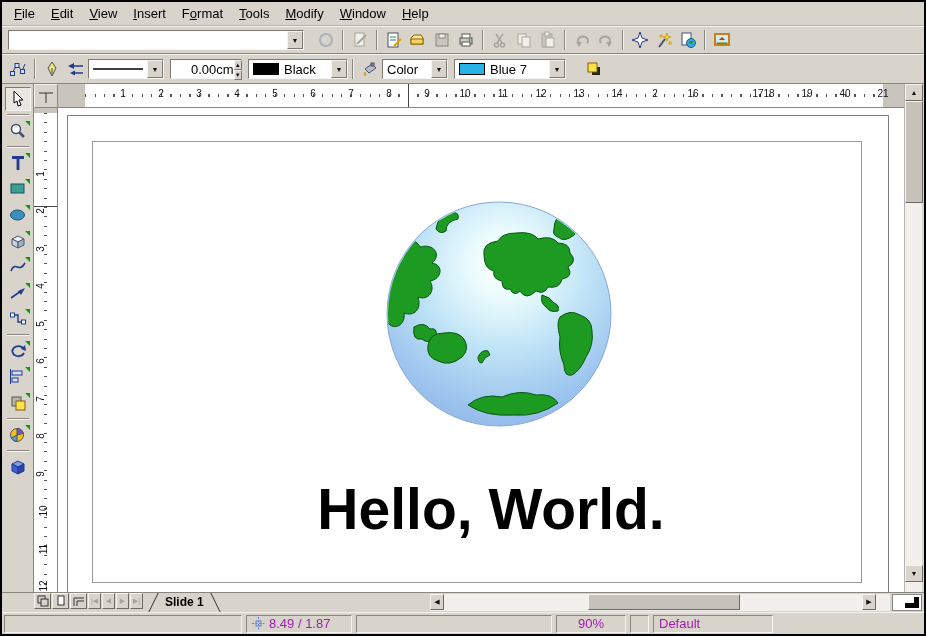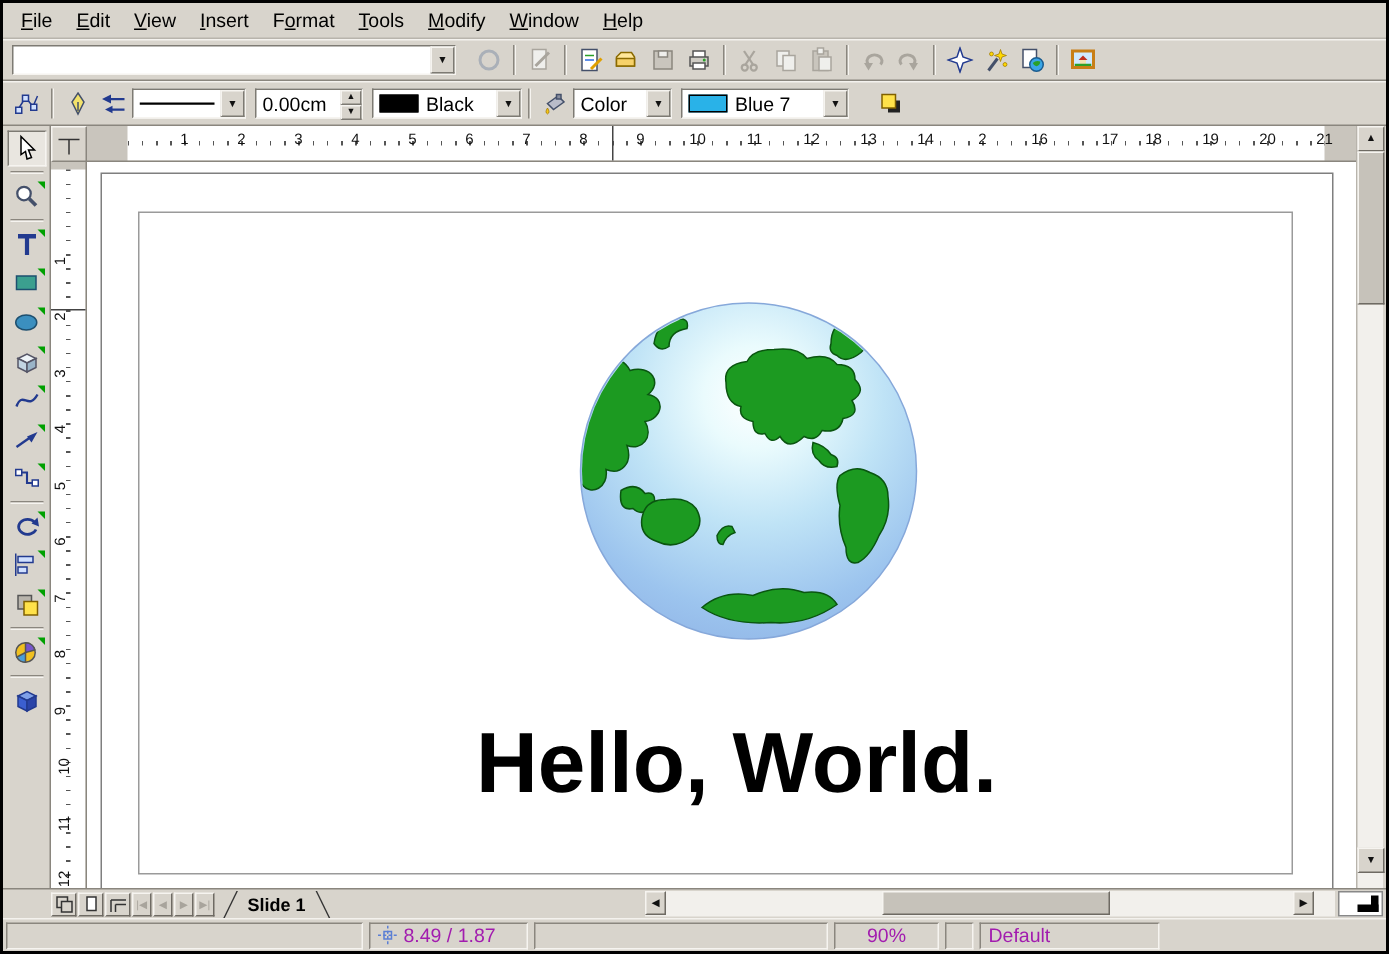--- a/index.html
+++ b/index.html
@@ -13,21 +13,21 @@
   .toolbar{position:absolute;left:0;width:922px;background:#d8d4cc;display:flex;align-items:center;border-top:1px solid #f4f2ee;border-bottom:1px solid #8a867e;}
   .tb1{top:24px;height:28px;}
   .tb2{top:52px;height:30px;}
   .tsep{width:2px;height:20px;margin:0 4px;border-left:1px solid #8a867e;border-right:1px solid #f6f4f0;}
   .tbtn{width:24px;height:24px;display:flex;align-items:center;justify-content:center;flex:none;}
   .combo{height:20px;display:flex;flex:none;background:#fff;border:1px solid;border-color:#7d7a73 #f6f4f0 #f6f4f0 #7d7a73;}
   .combo .cfield{flex:1;display:flex;align-items:center;padding:0 4px;font-size:13px;overflow:hidden;white-space:nowrap;}
   .combo .cbtn{width:16px;background:#d8d4cc;border:1px solid;border-color:#f6f4f0 #7d7a73 #7d7a73 #f6f4f0;display:flex;align-items:center;justify-content:center;font-size:7px;color:#111;}
   .swatch{width:26px;height:12px;border:1px solid #000;margin-right:5px;flex:none;}
   .spin{width:72px;height:20px;background:#fff;border:1px solid;border-color:#7d7a73 #f6f4f0 #f6f4f0 #7d7a73;display:flex;}
-  .spin .sval{flex:1;font-size:13px;display:flex;align-items:center;padding-left:4px;}
+  .spin .sval{flex:1;font-size:13px;display:flex;align-items:center;padding-left:20px;}
   .spin .sarrows{width:14px;display:flex;flex-direction:column;}
   .spin .sarrows div{flex:1;background:#d8d4cc;border:1px solid;border-color:#f6f4f0 #7d7a73 #7d7a73 #f6f4f0;font-size:6px;line-height:8px;text-align:center;color:#111;}
   
   .main{position:absolute;left:0;top:82px;width:922px;height:508px;}
   .drawbar{position:absolute;left:0;top:0;width:32px;height:508px;background:#d8d4cc;border-right:1px solid #8a867e;display:flex;flex-direction:column;align-items:center;padding-top:2px;}
   .tool{position:relative;width:26px;height:24px;display:flex;align-items:center;justify-content:center;flex:none;margin:1px 0;}
   .tool.active{border:1px solid;border-color:#7d7a73 #f6f4f0 #f6f4f0 #7d7a73;background:#e9e6e0;}
   .tool .fly{position:absolute;top:2px;right:1px;width:0;height:0;border-top:5px solid #00a000;border-left:5px solid transparent;}
   .dsep{width:22px;height:2px;margin:2px 0;border-top:1px solid #8a867e;border-bottom:1px solid #f6f4f0;flex:none;}
   
@@ -45,21 +45,21 @@
   
   .canvas{position:absolute;left:56px;top:24px;width:846px;height:484px;background:#fff;overflow:hidden;}
   .page-border{position:absolute;left:9px;top:7px;width:822px;height:700px;border:1px solid #7f7f7f;}
   .margin-border{position:absolute;left:34px;top:33px;width:770px;height:442px;border:1px solid #9a9a9a;}
   .slide-title{position:absolute;left:433px;top:368px;transform:translateX(-50%);font-size:57px;font-weight:bold;color:#000;letter-spacing:0px;white-space:nowrap;}
   
   .vscroll{position:absolute;left:902px;top:0;width:18px;height:508px;background:#f2f0ec;border-left:1px solid #b8b4ac;}
   .sbtn{position:absolute;width:18px;height:17px;background:#d8d4cc;border:1px solid;border-color:#f6f4f0 #6e6a63 #6e6a63 #f6f4f0;font-size:7px;color:#111;display:flex;align-items:center;justify-content:center;}
   .vthumb{position:absolute;left:0;top:17px;width:18px;height:102px;background:#c6c2ba;border:1px solid;border-color:#f6f4f0 #6e6a63 #6e6a63 #f6f4f0;}
   
-  .tabrow{position:absolute;left:0;top:590px;width:922px;height:20px;background:#d8d4cc;border-top:1px solid #8a867e;display:flex;align-items:center;}
+  .tabrow{position:absolute;left:0;top:590px;width:922px;height:20px;background:#d8d4cc;border-top:1px solid #8a867e;display:flex;}
   .vbtn{width:17px;height:16px;margin-left:1px;background:#d8d4cc;border:1px solid;border-color:#f6f4f0 #6e6a63 #6e6a63 #f6f4f0;display:flex;align-items:center;justify-content:center;flex:none;}
   .nbtn{width:13px;height:16px;margin-left:1px;background:#d8d4cc;border:1px solid;border-color:#f6f4f0 #6e6a63 #6e6a63 #f6f4f0;display:flex;align-items:center;justify-content:center;font-size:7px;color:#a8a49c;flex:none;}
   .slide-tab{position:relative;height:18px;margin-left:8px;padding:0 14px;display:flex;align-items:center;font-size:12px;font-weight:bold;flex:none;}
   .slide-tab .sl{position:absolute;top:0;width:1px;height:19px;background:#333;}
   .hscroll{position:absolute;left:428px;top:1px;width:460px;height:17px;background:#f2f0ec;}
   .hthumb{position:absolute;left:158px;top:0;width:152px;height:16px;background:#c6c2ba;border:1px solid;border-color:#f6f4f0 #6e6a63 #6e6a63 #f6f4f0;}
   .corner-grip{position:absolute;right:2px;top:1px;width:30px;height:17px;background:#fff;border:1px solid #888;}
   .corner-grip div{position:absolute;right:2px;bottom:2px;width:14px;height:11px;border-right:5px solid #000;border-bottom:5px solid #000;}
   
   .statusbar{position:absolute;left:0;top:610px;width:922px;height:22px;background:#d8d4cc;border-top:1px solid #f4f2ee;display:flex;align-items:center;padding:0 2px;}
@@ -401,24 +401,24 @@
         <span class="rnum" style="left: 293px;">7</span>
         <span class="rnum" style="left: 331px;">8</span>
         <span class="rnum" style="left: 369px;">9</span>
         <span class="rnum" style="left: 407px;">10</span>
         <span class="rnum" style="left: 445px;">11</span>
         <span class="rnum" style="left: 483px;">12</span>
         <span class="rnum" style="left: 521px;">13</span>
         <span class="rnum" style="left: 559px;">14</span>
         <span class="rnum" style="left: 597px;">2</span>
         <span class="rnum" style="left: 635px;">16</span>
-        <span class="rnum" style="left: 682px;">17</span>
+        <span class="rnum" style="left: 700px;">17</span>
         <span class="rnum" style="left: 711px;">18</span>
         <span class="rnum" style="left: 749px;">19</span>
-        <span class="rnum" style="left: 787px;">20</span>
+        <span class="rnum" style="left: 787px;">40</span>
         <span class="rnum" style="left: 825px;">21</span>
       </div>
 
     <div class="vruler" id="vruler">
       <div class="rwhite"></div>
       <div class="ticks"></div>
       <div class="vcursor" id="vcursor" style="top: 98.125px;"></div>
     <span class="vnum" style="top: 65.5px;">1</span>
         <span class="vnum" style="top: 103px;">2</span>
         <span class="vnum" style="top: 140.5px;">3</span>

